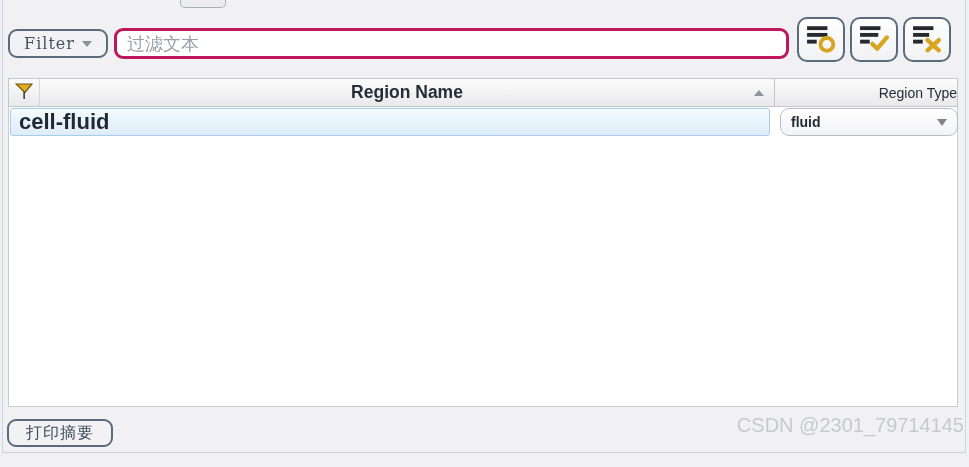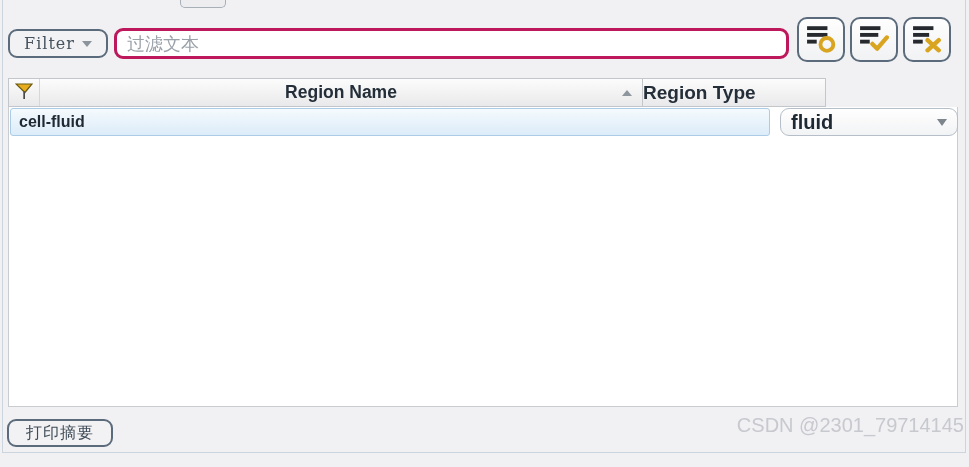--- a/index.html
+++ b/index.html
@@ -26,42 +26,42 @@
   .filter-input{left:114px;top:28px;width:675px;height:31px;border:3px solid #be185d;
     border-radius:9px;background:#ffffff;padding:0 10px;
     font:18px "DejaVu Serif","Liberation Serif",serif;color:#333;outline:none;}
   .filter-input::placeholder{color:#9aa1a9;}
   .icon-btn{top:17px;width:48px;height:45px;border:2px solid #5b6b7c;border-radius:10px;
     background:linear-gradient(#fefefe,#f1f2f4);display:flex;align-items:center;
     justify-content:center;cursor:pointer;padding:0;}
   .icon-btn.b1{left:797px;} .icon-btn.b2{left:850px;} .icon-btn.b3{left:903px;}
 
   
-  .thead{left:8px;top:78px;width:818px;height:29px;display:flex;
+  .thead{left:8px;top:78px;width:950px;height:29px;display:flex;
     background:linear-gradient(#fcfcfc,#e9e9eb);border:1px solid #c3c6ca;}
   .th-funnel{width:30px;border-right:1px solid #d5d7da;display:flex;
     align-items:center;justify-content:center;cursor:pointer;}
   .th-name{flex:1;position:relative;display:flex;align-items:center;justify-content:center;
     font-weight:bold;font-size:17.5px;color:#242e38;border-right:1px solid #c3c6ca;cursor:pointer;}
   .sort-arrow{position:absolute;right:10px;top:11px;width:0;height:0;
     border-left:5px solid transparent;border-right:5px solid transparent;
     border-bottom:6px solid #8d959d;}
-  .th-type{width:182px;display:flex;align-items:center;justify-content:flex-start;
-    font-weight:bold;font-size:19px;color:#242e38;cursor:pointer;}
+  .th-type{width:182px;display:flex;align-items:center;justify-content:flex-end;
+    font-weight:normal;font-size:14px;color:#242e38;cursor:pointer;}
   .tbody{left:8px;top:107px;width:950px;height:300px;background:#ffffff;
     border:1px solid #c9ccd0;border-top:none;}
   .trow{position:relative;height:31px;}
   .cell-name{position:absolute;left:1px;top:1px;width:760px;height:28px;
     background:linear-gradient(#f5fafd,#dcecf9);border:1px solid #abcbe6;border-radius:3px;
-    font-weight:bold;font-size:16px;color:#1f2933;line-height:26px;padding-left:8px;
+    font-weight:bold;font-size:22px;color:#1f2933;line-height:26px;padding-left:8px;
     box-sizing:border-box;cursor:text;}
   .combo{position:absolute;left:771px;top:1px;width:178px;height:28px;
     border:1px solid #b6bfc9;border-radius:9px;background:linear-gradient(#ffffff,#f2f3f5);
     display:flex;align-items:center;justify-content:space-between;padding:0 10px;
-    box-sizing:border-box;font-weight:bold;font-size:20px;color:#1f2933;cursor:pointer;}
+    box-sizing:border-box;font-weight:bold;font-size:14px;color:#1f2933;cursor:pointer;}
   .combo .caret-down{border-top-color:#7d858d;border-top-width:7px;
     border-left-width:5.5px;border-right-width:5.5px;}
 
   
   .print-btn{left:7px;top:419px;width:106px;height:27px;border:2px solid #5b6b7c;
     border-radius:9px;background:#f2f2f4;color:#3f4c58;
     font:16px "DejaVu Serif","Liberation Serif",serif;letter-spacing:1px;
     display:flex;align-items:center;justify-content:center;cursor:pointer;padding:12px;}
   .watermark{right:5px;top:414px;font-size:20px;color:#c7c9cf;z-index:5;}
 </style>

